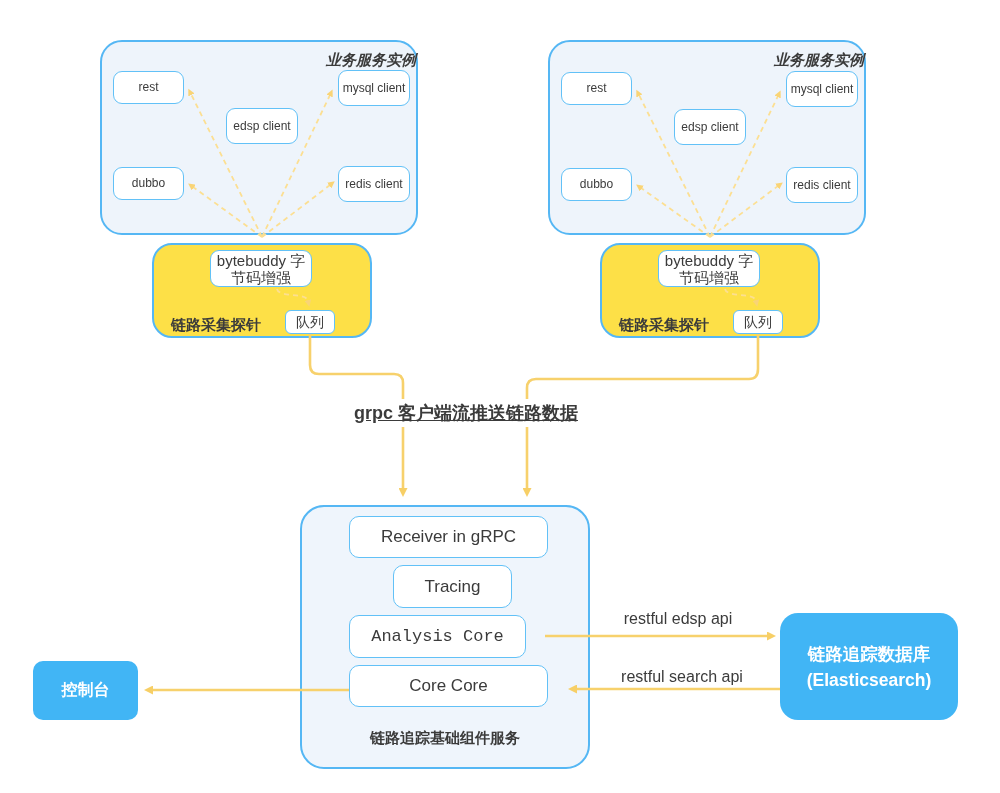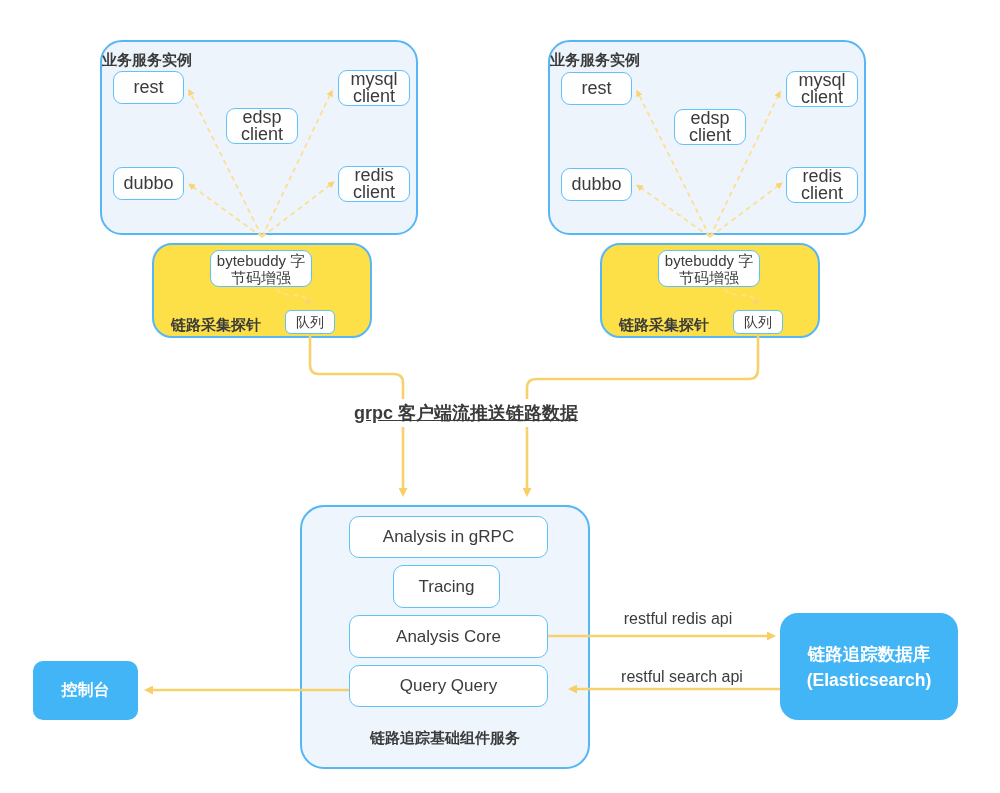--- a/index.html
+++ b/index.html
@@ -5,34 +5,34 @@
   html,body{margin:0;padding:0;background:#fff;}
   .canvas{
     position:relative;width:1000px;height:793px;background:#ffffff;
     font-family:"Liberation Sans","DejaVu Sans",sans-serif;color:#3b3b3b;overflow:hidden;
   }
   .cluster{
     position:absolute;width:318px;height:195px;border:2px solid #55b7f4;border-radius:22px;
     background:#eef4fb;z-index:1;box-sizing:border-box;
   }
   .cluster-title{
-    position:absolute;left:0;right:0;top:9px;text-align:left;
-    font-size:15px;font-weight:700;color:#3b3b3b;
+    position:absolute;left:0;right:0;top:9px;text-align:right;
+    font-size:15px;font-weight:700;color:#3b3b3b;font-style:italic;
   }
   .probe{
     position:absolute;width:220px;height:95px;border:2px solid #55b7f4;border-radius:20px;
     background:#fde047;z-index:1;box-sizing:border-box;
   }
   .probe-label{
     position:absolute;font-size:15px;font-weight:700;color:#3b3b3b;line-height:24px;
   }
   .node{
     position:absolute;background:#ffffff;border:1.5px solid #62c1f7;border-radius:9px;
     display:flex;align-items:center;justify-content:center;text-align:center;
-    font-size:18px;line-height:17px;color:#3b3b3b;z-index:3;box-sizing:border-box;
+    font-size:12px;line-height:17px;color:#3b3b3b;z-index:3;box-sizing:border-box;
     padding:1px 3px;
   }
   .svg-layer{position:absolute;left:0;top:0;z-index:2;}
   .bigbox{
     position:absolute;left:300px;top:505px;width:290px;height:264px;
     border:2px solid #55b7f4;border-radius:24px;background:#eff5fc;z-index:1;box-sizing:border-box;
   }
   .component{
     position:absolute;background:#fff;border:1.5px solid #62c1f7;border-radius:10px;
     display:flex;align-items:center;justify-content:center;font-size:17px;color:#3b3b3b;
@@ -86,36 +86,36 @@
 
   <div class="probe" style="left:600px;top:243px;">
     <div class="probe-label" style="left:17px;top:68px;">链路采集探针</div>
   </div>
   <div class="node" style="left:658px;top:250px;width:102px;height:37px;font-size:15px;">bytebuddy 字节码增强</div>
   <div class="node" style="left:733px;top:310px;width:50px;height:24px;font-size:14px;border-radius:6px;">队列</div>
 
   <div class="bigbox">
     <div class="big-caption" style="top:222px;">链路追踪基础组件服务</div>
   </div>
-  <div class="component" style="left:349px;top:516px;width:199px;height:42px;">Analysis in gRPC</div>
-  <div class="component" style="left:393px;top:565px;width:107px;height:43px;">Tracing</div>
-  <div class="component" style="left:349px;top:615px;width:199px;height:43px;">Analysis Core</div>
-  <div class="component" style="left:349px;top:665px;width:199px;height:42px;">Query Query</div>
+  <div class="component" style="left:349px;top:516px;width:199px;height:42px;">Receiver in gRPC</div>
+  <div class="component" style="left:393px;top:565px;width:119px;height:43px;">Tracing</div>
+  <div class="component" style="left:349px;top:615px;width:177px;height:43px;font-family:Liberation Mono, monospace;">Analysis Core</div>
+  <div class="component" style="left:349px;top:665px;width:199px;height:42px;">Core Core</div>
 
   <div class="solidbox" style="left:780px;top:613px;width:178px;height:107px;font-size:17.5px;line-height:26px;border-radius:18px;">
     <div>链路追踪数据库</div>
     <div>(Elasticsearch)</div>
   </div>
 
   <div class="solidbox" style="left:33px;top:661px;width:105px;height:59px;font-size:16px;border-radius:10px;font-weight:600;">
     <div>控制台</div>
   </div>
 
   <div class="floating-label grpc-label" style="left:466px;top:399px;text-decoration:underline;">grpc 客户端流推送链路数据</div>
-  <div class="floating-label api-label" style="left:678px;top:610px;">restful redis api</div>
+  <div class="floating-label api-label" style="left:678px;top:610px;">restful edsp api</div>
   <div class="floating-label api-label" style="left:682px;top:668px;">restful search api</div>
 
   <svg class="svg-layer" width="1000" height="793" viewBox="0 0 1000 793">
     <defs>
       <marker id="ah-solid" markerWidth="10" markerHeight="9" refX="1" refY="4.5" orient="auto" markerUnits="userSpaceOnUse">
         <path d="M0,0 L9,4.5 L0,9 Z" fill="#f7cf66"></path>
       </marker>
       <marker id="ah-dash" markerWidth="8" markerHeight="7" refX="1" refY="3.5" orient="auto" markerUnits="userSpaceOnUse">
         <path d="M0,0 L7,3.5 L0,7 Z" fill="#f9d476"></path>
       </marker>

